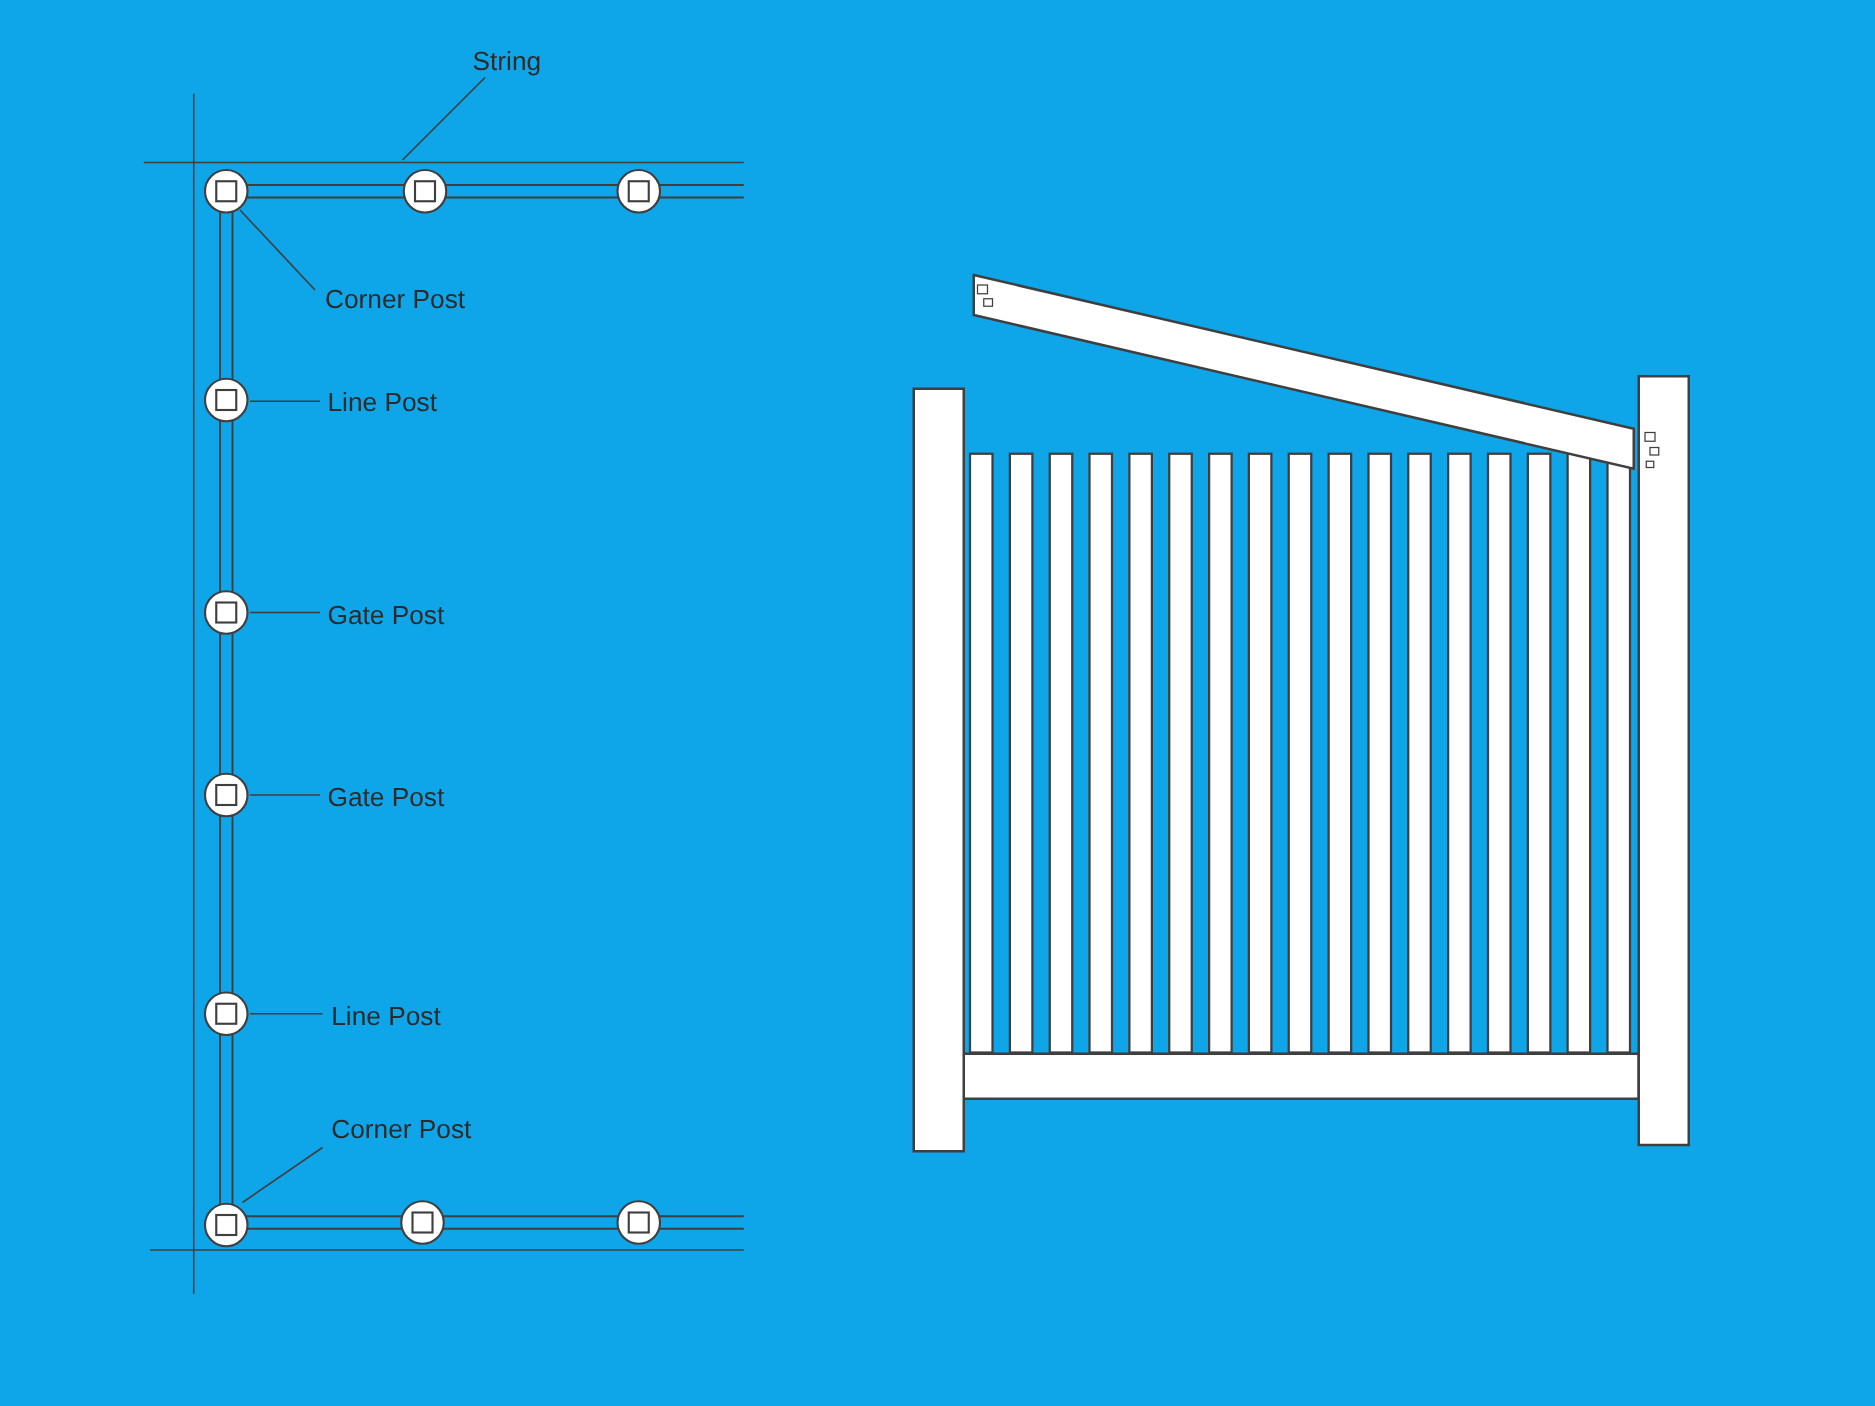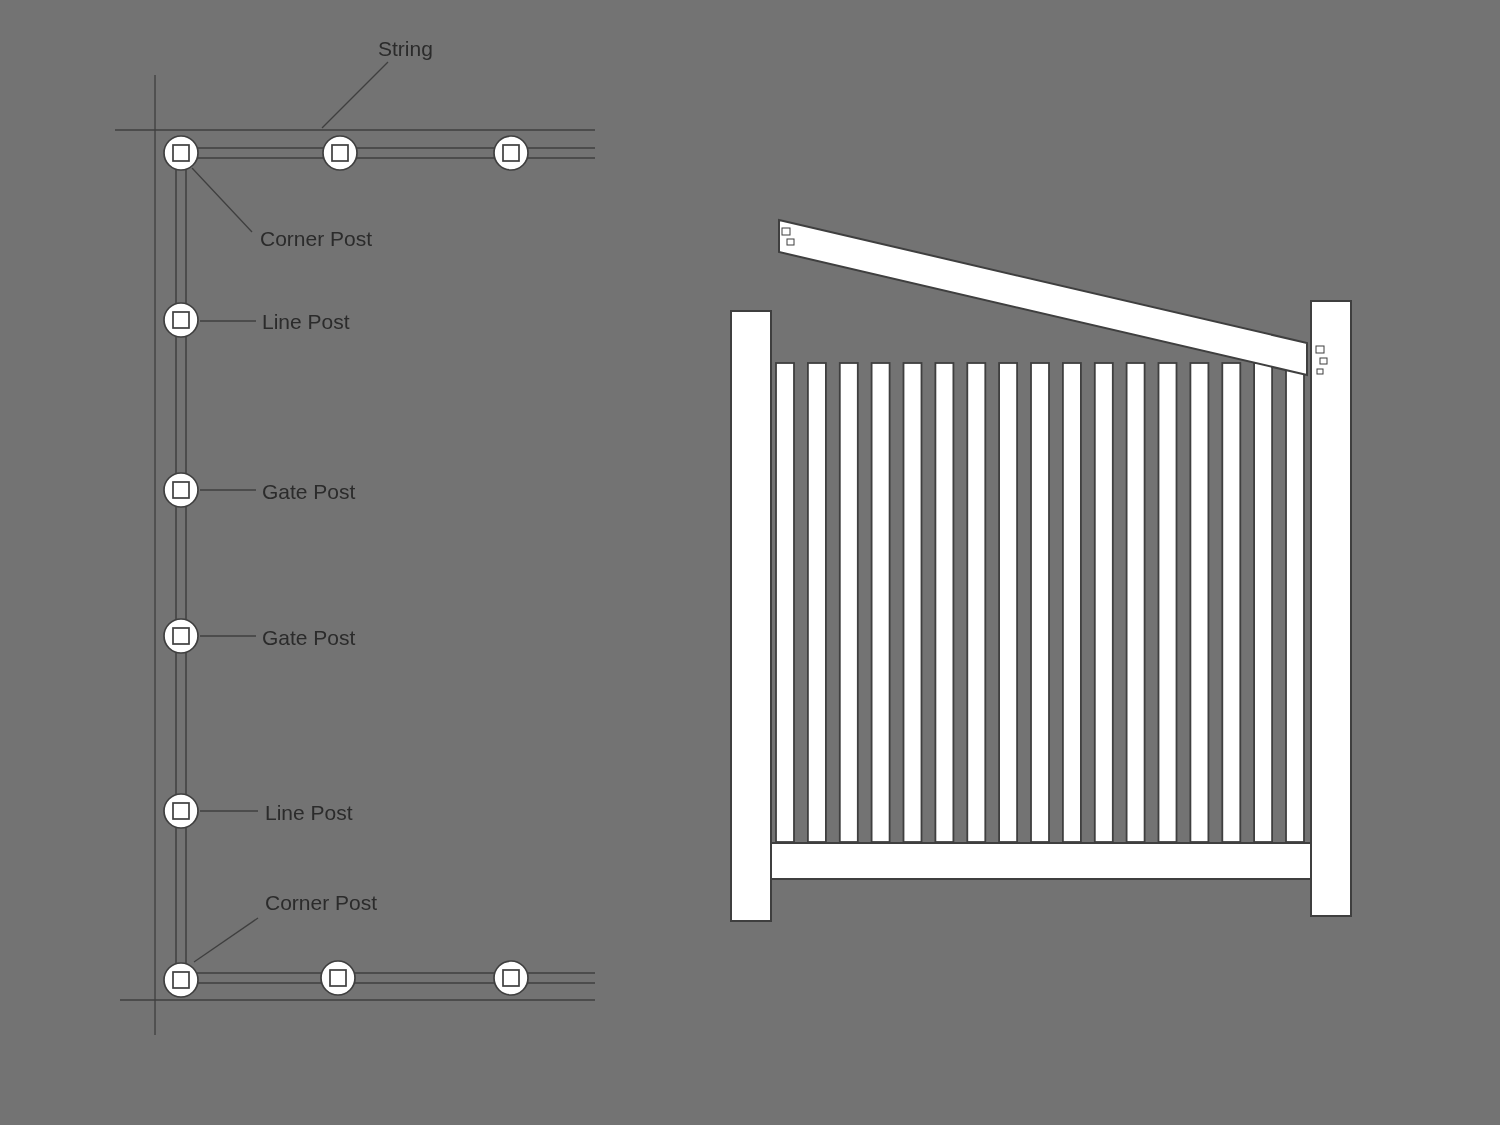--- a/index.html
+++ b/index.html
@@ -7,21 +7,21 @@
     padding: 0;
     background: #ffffff;
     width: 1500px;
     height: 1125px;
     overflow: hidden;
   }
   .canvas {
     position: relative;
     width: 1500px;
     height: 1125px;
-    background: #737373;
+    background: #0ea5e9;
   }
   svg { display: block; }
   .construction { stroke: var(--line, #3f3f3f); stroke-width: 1.3; fill: none; }
   .string-line  { stroke: var(--line, #3f3f3f); stroke-width: 1.5; fill: none; }
   .leader       { stroke: var(--line, #3f3f3f); stroke-width: 1.3; fill: none; }
   .shape        { stroke: var(--line, #3f3f3f); stroke-width: 2; fill: #ffffff; }
   .marker       { stroke: var(--line, #3f3f3f); stroke-width: 1.7; fill: #ffffff; }
   .picket       { stroke-width: 1.8; }
   .tinymark     { stroke: var(--line, #3f3f3f); stroke-width: 1; fill: #ffffff; }
   text {

